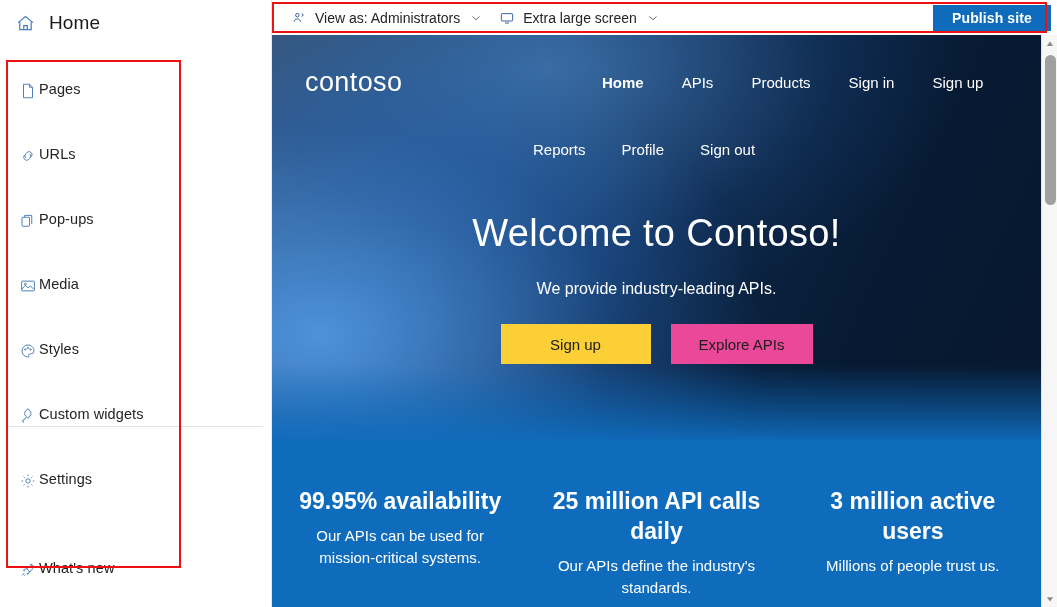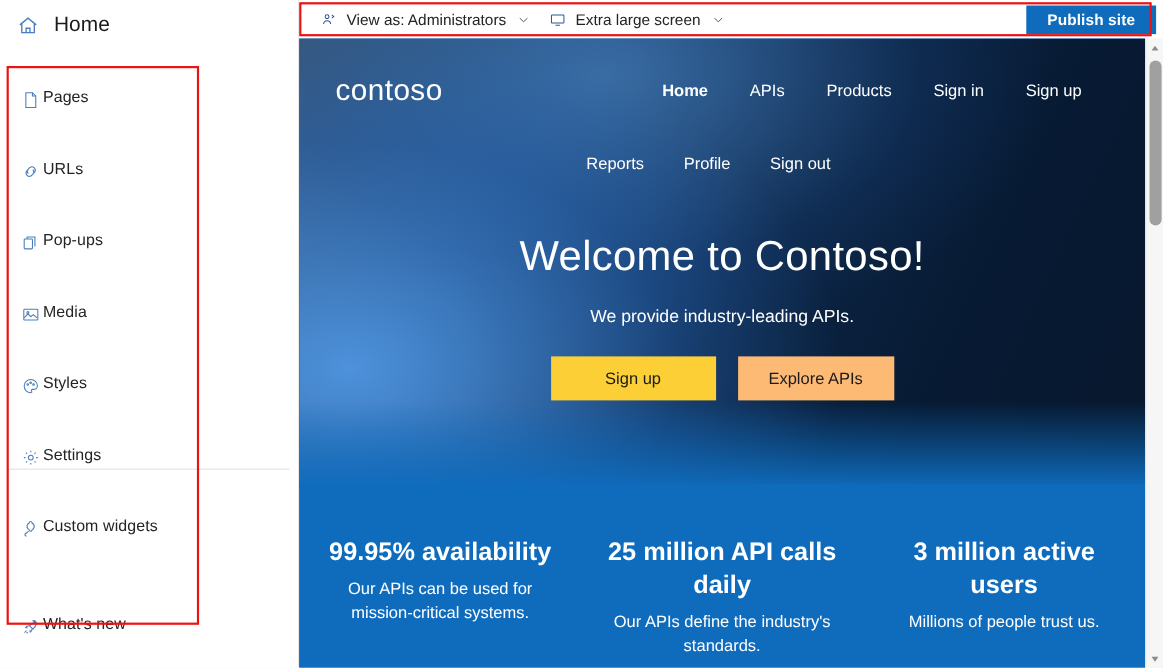--- a/index.html
+++ b/index.html
@@ -263,21 +263,21 @@
     width: 150px; height: 40px;
     background: #fbcf35;
     color: #1b1b1b;
     border: none;
     font-family: inherit;
     font-size: 15px;
     cursor: pointer;
   }
   .btn-secondary {
     width: 142px; height: 40px;
-    background: #fdba74;
+    background: #ec4899;
     color: #1b1b1b;
     border: none;
     font-family: inherit;
     font-size: 15px;
     cursor: pointer;
   }
 
   .stats-band {
     position: absolute;
     left: 0; top: 405px;
@@ -403,35 +403,35 @@
               <circle cx="11.8" cy="8" r=".95"></circle>
               <circle cx="15.3" cy="10" r=".95"></circle>
           </svg>
         </span>
         <span class="ni-label">Styles</span>
       </div>
 
       <div class="nav-item">
         <span class="ni-icon">
           <svg viewBox="0 0 24 24" width="18" height="18" fill="none" stroke="currentColor" stroke-width="1.3">
+            <path d="M10 4.5a1.8 1.8 0 0 1 3.6 0c0 .7.6 1 1.2.8l1.4 2.5c-.5.4-.5 1.3 0 1.7l-1.4 2.5c-.6-.2-1.2.1-1.2.8a1.8 1.8 0 0 1-3.6 0c0-.7-.6-1-1.2-.8L7.4 9.5c.5-.4.5-1.3 0-1.7L8.8 5.3c.6.2 1.2-.1 1.2-.8z"></path>
+            <path d="M9.5 14.5l-2 1.2c.2.6-.1 1.2-.8 1.2a1.8 1.8 0 0 0 0 3.6"></path>
+          </svg>
+        </span>
+        <span class="ni-label">Custom widgets</span>
+      </div>
+
+      <div class="nav-item">
+        <span class="ni-icon">
+          <svg viewBox="0 0 24 24" width="18" height="18" fill="none" stroke="currentColor" stroke-width="1.3">
             <circle cx="12" cy="12" r="2.9"></circle>
             <path d="M12 3.6v2M12 18.4v2M3.6 12h2M18.4 12h2M6.1 6.1l1.4 1.4M16.5 16.5l1.4 1.4M17.9 6.1l-1.4 1.4M7.5 16.5l-1.4 1.4"></path>
           </svg>
         </span>
         <span class="ni-label">Settings</span>
-      </div>
-
-      <div class="nav-item">
-        <span class="ni-icon">
-          <svg viewBox="0 0 24 24" width="18" height="18" fill="none" stroke="currentColor" stroke-width="1.3">
-            <path d="M10 4.5a1.8 1.8 0 0 1 3.6 0c0 .7.6 1 1.2.8l1.4 2.5c-.5.4-.5 1.3 0 1.7l-1.4 2.5c-.6-.2-1.2.1-1.2.8a1.8 1.8 0 0 1-3.6 0c0-.7-.6-1-1.2-.8L7.4 9.5c.5-.4.5-1.3 0-1.7L8.8 5.3c.6.2 1.2-.1 1.2-.8z"></path>
-            <path d="M9.5 14.5l-2 1.2c.2.6-.1 1.2-.8 1.2a1.8 1.8 0 0 0 0 3.6"></path>
-          </svg>
-        </span>
-        <span class="ni-label">Custom widgets</span>
       </div>
 
       <div style="height:24px"></div>
 
       <div class="nav-item">
         <span class="ni-icon">
           <svg viewBox="0 0 24 24" width="18" height="18" fill="none" stroke="currentColor" stroke-width="1.3">
             <path d="M14.8 4.4c2.6-.5 4.3 1.2 3.8 3.8-.4 2.3-2 4.6-4 6.3l-4.1-4.1c1.7-2 4-3.6 6.3-4z"></path>
             <path d="M10.5 10.4 7.4 11l-1.6 1.6 2.3.6M13.6 13.5l-.6 3.1L11.4 18l-.6-2.3"></path>
             <path d="M6.6 16.2 4.4 19M8.3 18.2 6.9 19.6"></path>

